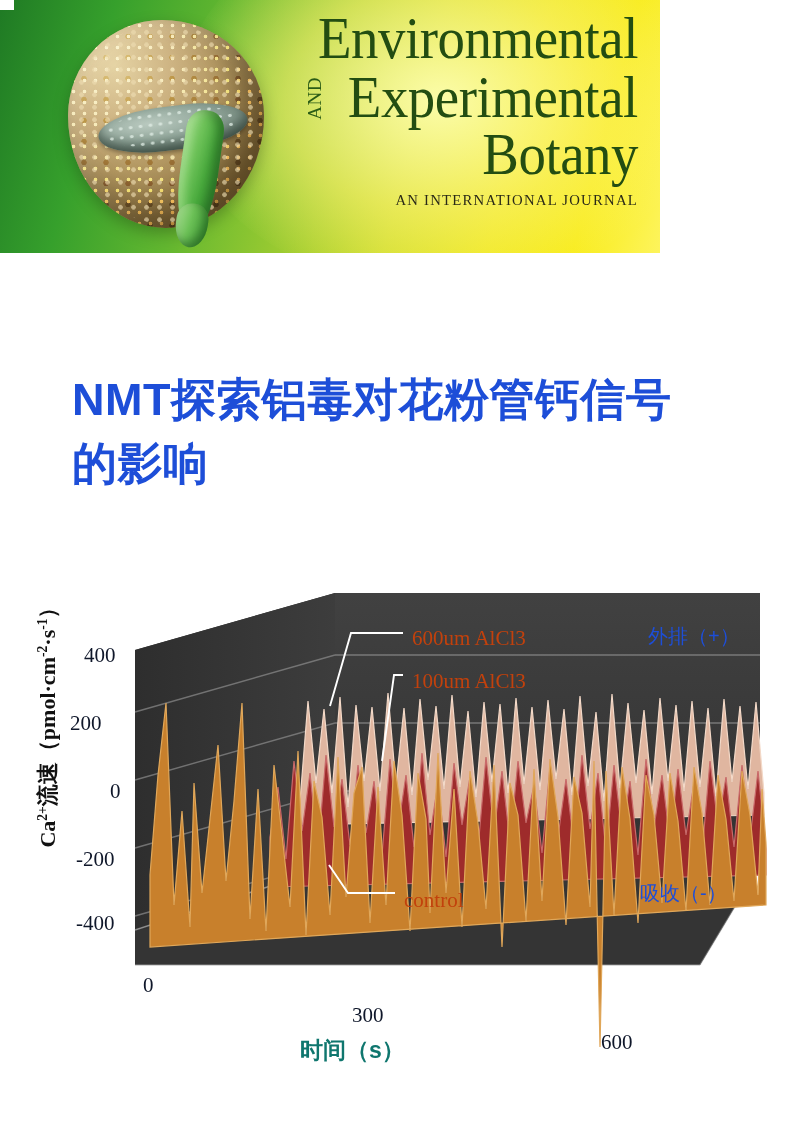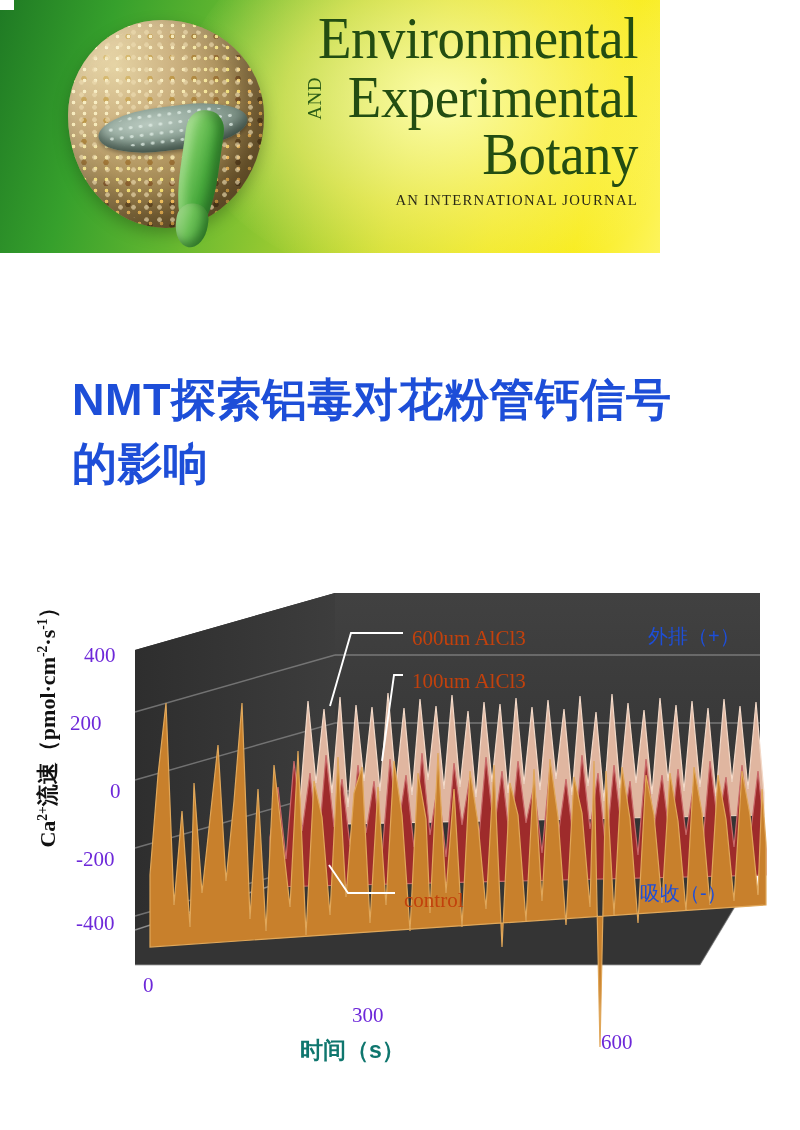--- a/index.html
+++ b/index.html
@@ -202,21 +202,21 @@
     font-size: 22px;
     color: #111;
     white-space: nowrap;
   }
   .ylabel sup { font-size: .62em; vertical-align: super; }
 
   .tick {
     position: absolute;
     font-family: "Liberation Serif", serif;
     font-size: 21px;
-    color: #6d28d9;
+    color: #0f172a;
     white-space: nowrap;
   }
   .xlabel {
     position: absolute;
     left: 300px; top: 460px;
     font-size: 23px;
     font-weight: bold;
     color: #0f766e;
     white-space: nowrap;
   }

